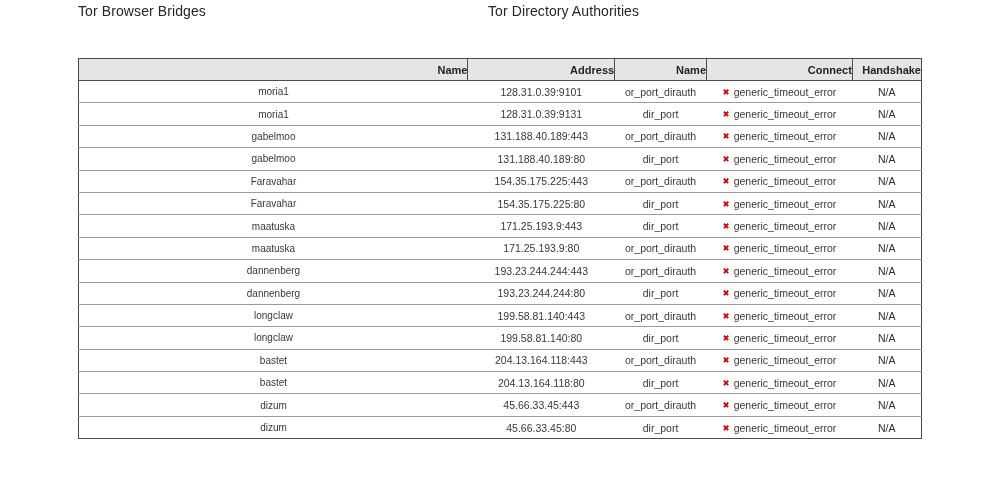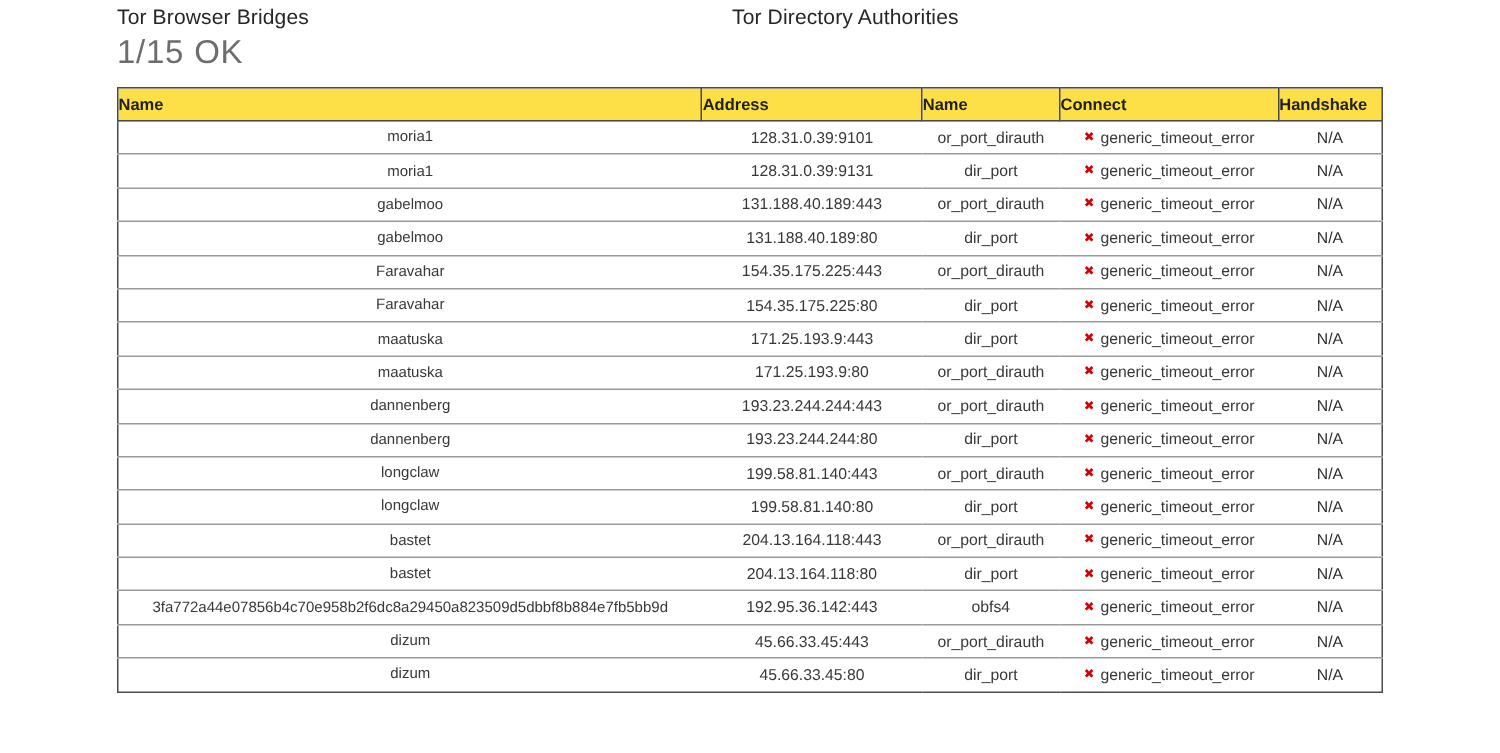--- a/index.html
+++ b/index.html
@@ -25,40 +25,39 @@
     font-size: 10.5px;
   }
   col.c-name      { width: 46.2%; }
   col.c-address   { width: 17.4%; }
   col.c-type      { width: 10.9%; }
   col.c-connect   { width: 17.3%; }
   col.c-handshake { width: 8.2%; }
   thead th {
     border: 1px solid #4a4a4a;
     height: 22px; font-size: 11px; font-weight: bold; color: #222;
-    text-align: left; vertical-align: middle; background: #fde047;
+    text-align: right; vertical-align: middle; background: #e5e5e5;
   }
   tbody td {
     border-top: 1px solid #9a9a9a;
     height: 22.4px; text-align: center; vertical-align: middle;
     color: #383838; white-space: nowrap; overflow: hidden;
   }
   td.cell-name { font-size: 10px; margin-top: 36px; }
   td.cell-handshake { font-weight: normal; color: #2d2d2d; }
   .err-icon {
     color: #d40000; font-size: 8.5px; margin-right: 4px;
     position: relative; top: -1px; font-weight: bold;
   }
 </style>
 </head>
 <body>
 
 <div class="summary-block bridges">
   <div class="summary-label">Tor Browser Bridges</div>
-  <div class="summary-value">1/15 OK</div>
 </div>
 
 <div class="summary-block authorities">
   <div class="summary-label">Tor Directory Authorities</div>
 </div>
 
 <table class="results">
   <colgroup>
     <col class="c-name">
       <col class="c-address">
@@ -182,27 +181,20 @@
 
   <tr>
     <td class="cell-name">bastet</td>
     <td class="cell-address">204.13.164.118:80</td>
     <td class="cell-type">dir_port</td>
     <td class="cell-connect"><span class="err-icon">✖</span><span>generic_timeout_error</span></td>
     <td class="cell-handshake">N/A</td>
   </tr>
 
 
-  <tr>
-    <td class="cell-name">3fa772a44e07856b4c70e958b2f6dc8a29450a823509d5dbbf8b884e7fb5bb9d</td>
-    <td class="cell-address">192.95.36.142:443</td>
-    <td class="cell-type">obfs4</td>
-    <td class="cell-connect"><span class="err-icon">✖</span><span>generic_timeout_error</span></td>
-    <td class="cell-handshake">N/A</td>
-  </tr>
 
   <tr>
     <td class="cell-name">dizum</td>
     <td class="cell-address">45.66.33.45:443</td>
     <td class="cell-type">or_port_dirauth</td>
     <td class="cell-connect"><span class="err-icon">✖</span><span>generic_timeout_error</span></td>
     <td class="cell-handshake">N/A</td>
   </tr>
 
   <tr>

